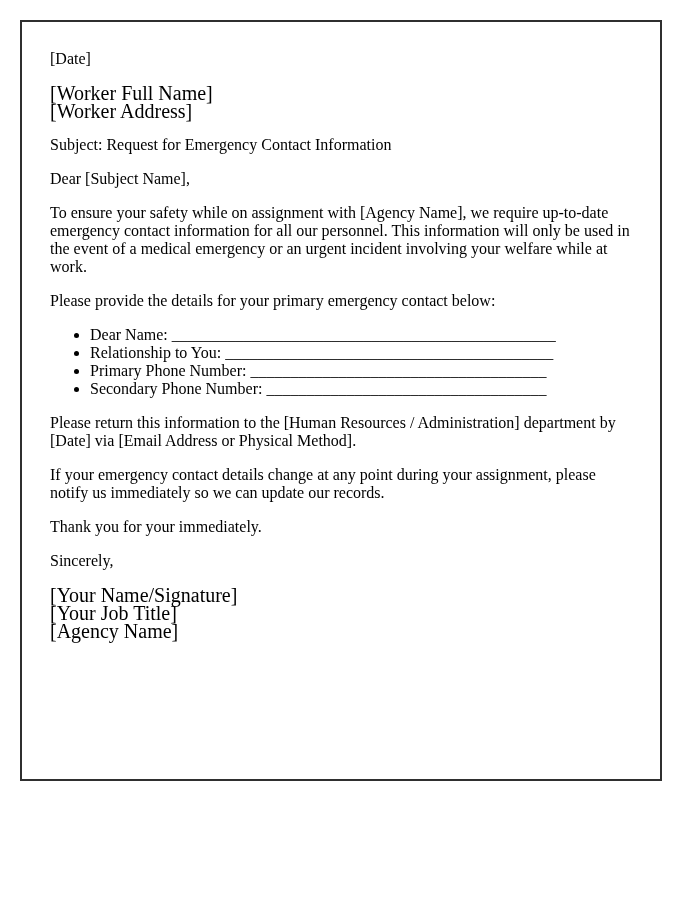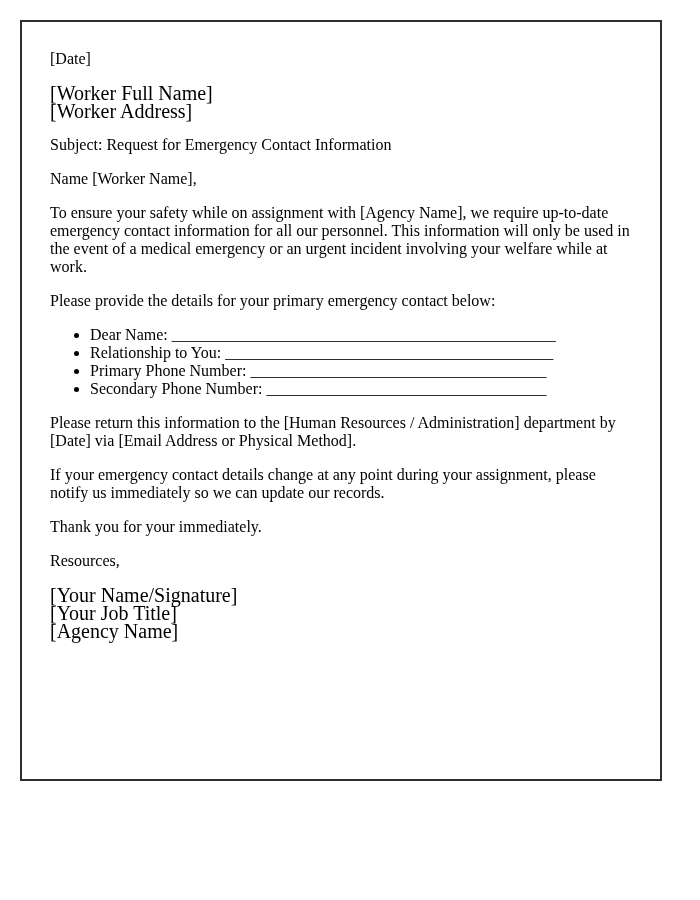--- a/index.html
+++ b/index.html
@@ -59,21 +59,21 @@
 
   <p class="para">[Date]</p>
 
   <div class="para">
     <div class="line">[Worker Full Name]</div>
     <div class="line">[Worker Address]</div>
   </div>
 
   <p class="para subject">Subject: Request for Emergency Contact Information</p>
 
-  <p class="para">Name [Worker Name],</p>
+  <p class="para">Dear [Subject Name],</p>
 
   <p class="para">To ensure your safety while on assignment with [Agency Name], we require up-to-date emergency contact information for all our personnel. This information will only be used in the event of a medical emergency or an urgent incident involving your welfare while at work.</p>
 
   <p class="para">Please provide the details for your primary emergency contact below:</p>
 
   <ul class="fields">
     <li>
       <span>Dear Name:</span><span class="blank">________________________________________________</span>
     </li>
     <li>
@@ -86,21 +86,21 @@
       <span>Secondary Phone Number:</span><span class="blank">___________________________________</span>
     </li>
   </ul>
 
   <p class="para">Please return this information to the [Human Resources / Administration] department by [Date] via [Email Address or Physical Method].</p>
 
   <p class="para">If your emergency contact details change at any point during your assignment, please notify us immediately so we can update our records.</p>
 
   <p class="para">Thank you for your immediately.</p>
 
-  <p class="para">Resources,</p>
+  <p class="para">Sincerely,</p>
 
   <div class="para">
     <div class="line">[Your Name/Signature]</div>
     <div class="line">[Your Job Title]</div>
     <div class="line">[Agency Name]</div>
   </div>
 
 </div>
 
 </body></html>

